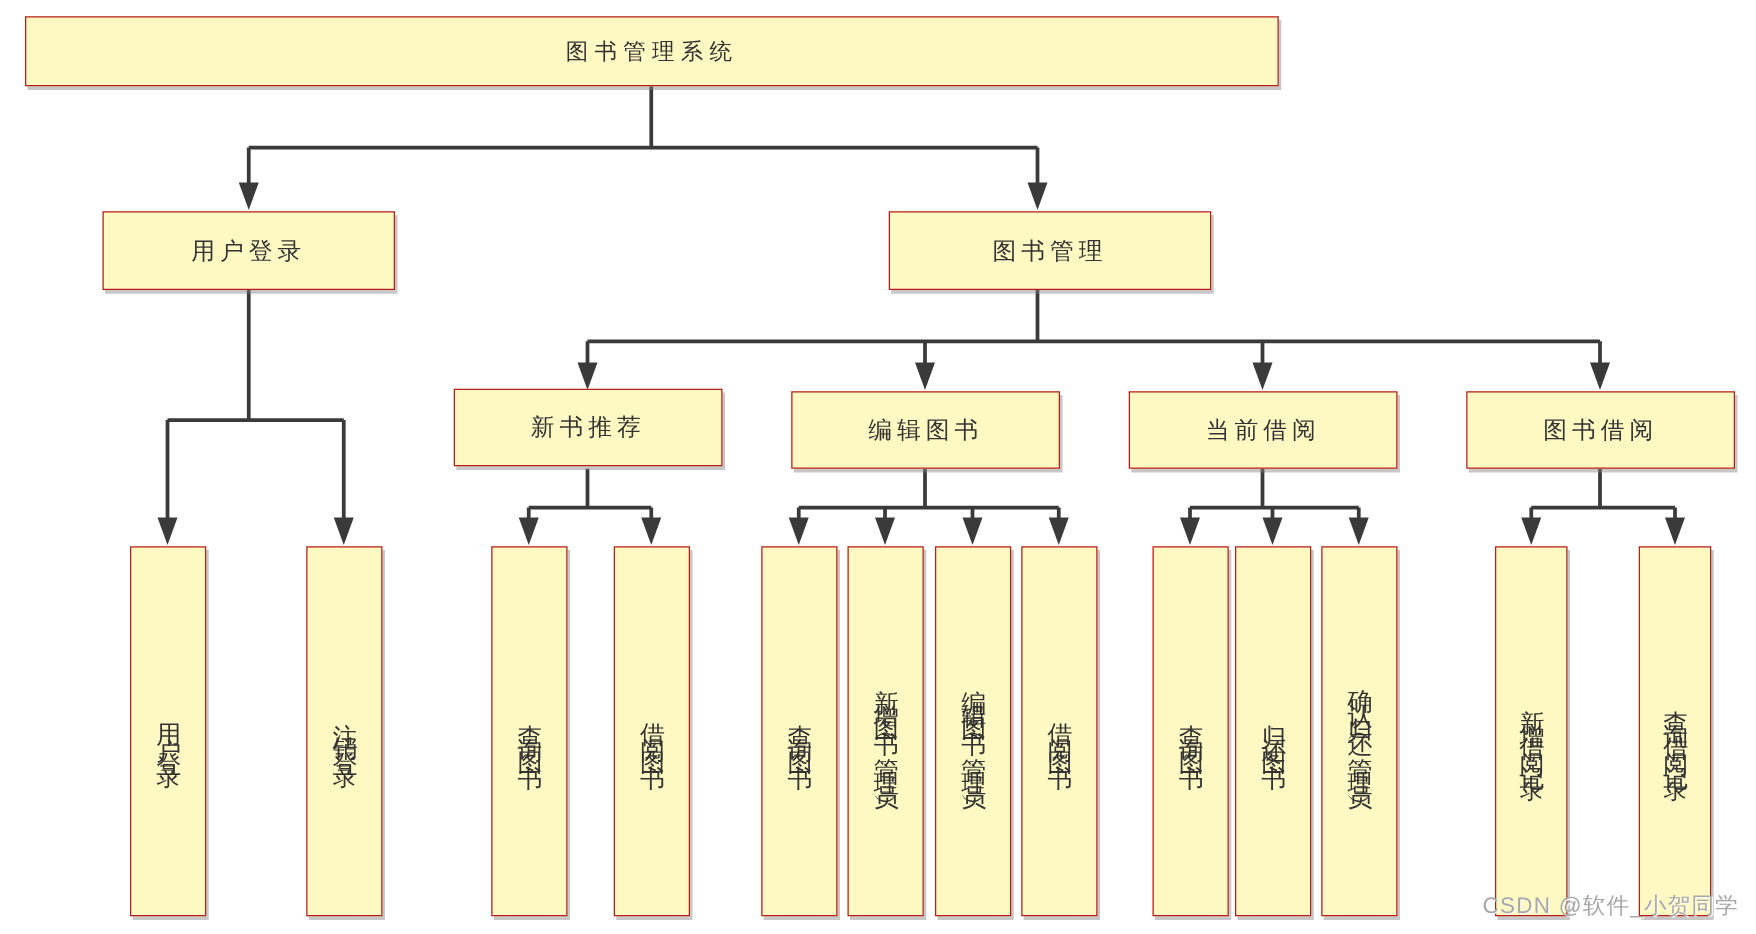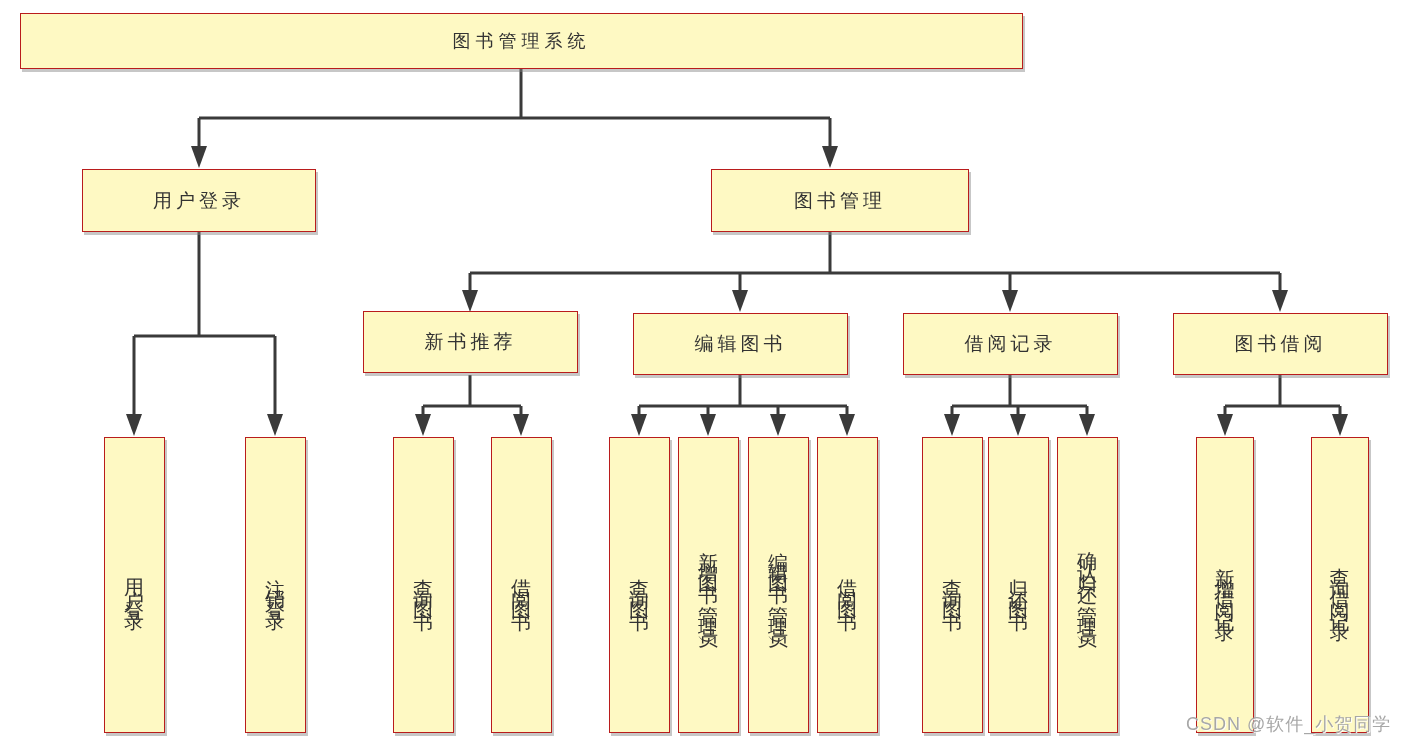--- a/index.html
+++ b/index.html
@@ -116,21 +116,21 @@
     </g>
   </svg>
 
   <div class="node root" style="left:20px; top:13px; width:1003px; height:56px;">图书管理系统</div>
 
   <div class="node" style="left:82px; top:169px; width:234px; height:63px;">用户登录</div>
   <div class="node" style="left:711px; top:169px; width:258px; height:63px;">图书管理</div>
 
   <div class="node" style="left:363px; top:311px; width:215px; height:62px;">新书推荐</div>
   <div class="node" style="left:633px; top:313px; width:215px; height:62px;">编辑图书</div>
-  <div class="node" style="left:903px; top:313px; width:215px; height:62px;">借阅记录</div>
+  <div class="node" style="left:903px; top:313px; width:215px; height:62px;">当前借阅</div>
   <div class="node" style="left:1173px; top:313px; width:215px; height:62px;">图书借阅</div>
 
   <div class="node leaf" style="left:104px; top:437px; width:61px; height:296px;">用户登录</div>
   <div class="node leaf" style="left:245px; top:437px; width:61px; height:296px;">注销登录</div>
 
   <div class="node leaf" style="left:393px; top:437px; width:61px; height:296px;">查询图书</div>
   <div class="node leaf" style="left:491px; top:437px; width:61px; height:296px;">借阅图书</div>
 
   <div class="node leaf" style="left:609px; top:437px; width:61px; height:296px;">查询图书</div>
   <div class="node leaf" style="left:678px; top:437px; width:61px; height:296px;">新增图书（管理员）</div>

